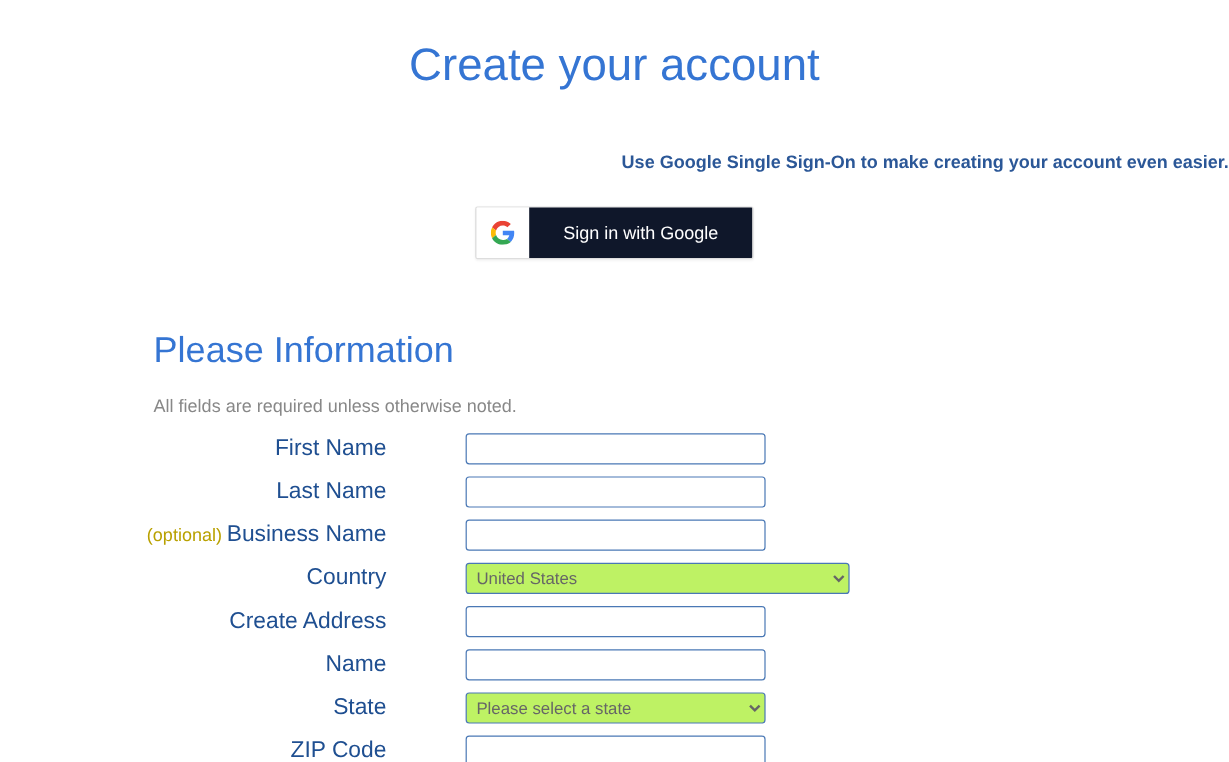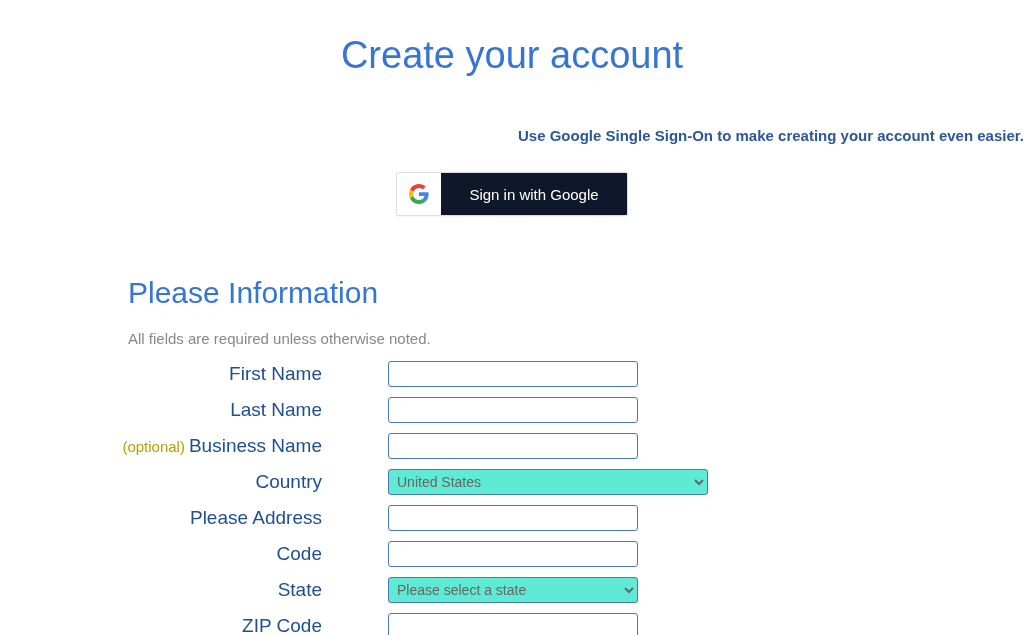--- a/index.html
+++ b/index.html
@@ -50,21 +50,21 @@
     .ctrls { display: flex; align-items: center; gap: 10px; }
     input.txt {
       height: 26px; border: 1px solid #4a78b5; border-radius: 3px;
       padding: 0 6px; font-size: 14px; background: #fff; color: #333;
       font-family: inherit;
     }
     input.txt::placeholder { color: #9a9a9a; }
     .w250 { width: 250px; }
     select.sel {
       height: 26px; border: 1px solid #4a78b5; border-radius: 3px;
-      padding: 0 4px; font-size: 14px; background: #5eead4; color: #666;
+      padding: 0 4px; font-size: 14px; background: #bef264; color: #666;
       font-family: inherit;
     }
     .w320 { width: 320px; }
   </style>
 </head>
 <body>
 
 <div class="wrap">
   <div class="title">Create your account</div>
 
@@ -110,27 +110,27 @@
     </div>
     <div class="row">
       <div class="label">Country</div>
       <div class="ctrls">
         <select class="sel w320">
           <option>United States</option>
         </select>
       </div>
     </div>
     <div class="row">
-      <div class="label">Please Address</div>
+      <div class="label">Create Address</div>
       <div class="ctrls">
           <input type="text" class="txt w250" style="">
         </div>
     </div>
     <div class="row">
-      <div class="label">Code</div>
+      <div class="label">Name</div>
       <div class="ctrls">
           <input type="text" class="txt w250" style="">
         </div>
     </div>
     <div class="row">
       <div class="label">State</div>
       <div class="ctrls">
         <select class="sel w250">
           <option>Please select a state</option>
         </select>

